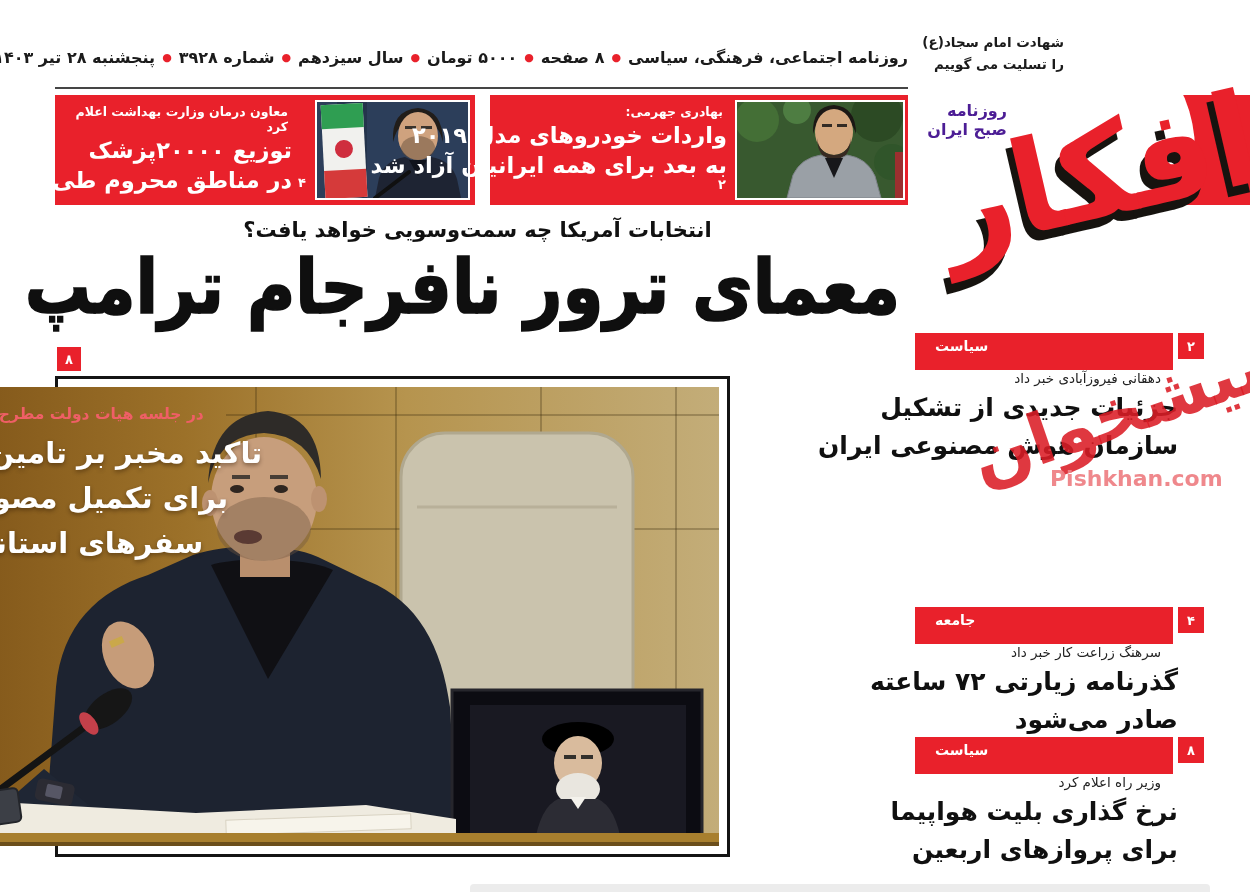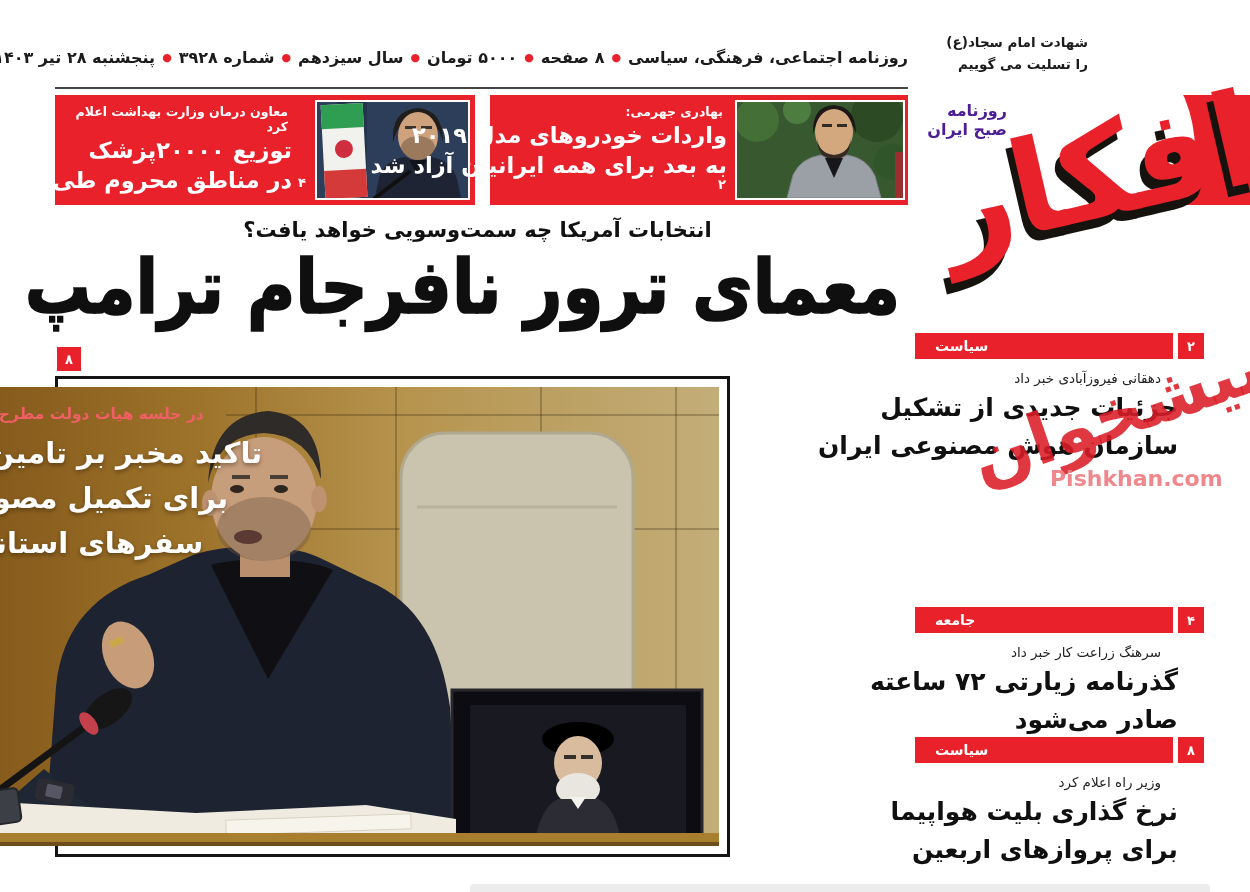--- a/index.html
+++ b/index.html
@@ -5,21 +5,21 @@
   html,body{margin:0;padding:0;background:#fff;}
   .page{position:relative;width:1250px;height:892px;background:#ffffff;overflow:hidden;
         font-family:"DejaVu Sans",sans-serif;direction:rtl;}
   .abs{position:absolute;}
 
   
   .dateline{top:48px;right:342px;font-size:16px;font-weight:bold;color:#1b1b1b;white-space:nowrap;}
   .dateline .dot{color:#e9212b;font-size:11px;margin:0 7px;vertical-align:2px;}
   .dateline-rule{top:87px;left:55px;width:853px;height:2px;background:#454545;}
   .memorial{top:32px;left:918px;width:146px;text-align:right;font-size:13.5px;font-weight:bold;
-            color:#1b1b1b;line-height:1.6;z-index:6;margin-left:24px;}
+            color:#1b1b1b;line-height:1.6;z-index:6;}
   .tagline{top:101px;left:912px;width:95px;text-align:right;font-size:16px;font-weight:bold;
            color:#4c1d95;z-index:6;}
   .banner-seg{left:1183px;top:95px;width:67px;height:110px;background:#e9212b;z-index:1;}
   .logo-circle{left:925px;top:15px;width:270px;height:270px;border-radius:50%;background:#fff;z-index:2;}
   .logo{left:945px;top:40px;width:305px;height:265px;display:flex;align-items:center;justify-content:center;
         z-index:5;transform:rotate(-13deg);font-size:128px;font-weight:bold;color:#e9212b;
         text-shadow:-7px 9px 0 #16130f;letter-spacing:-4px;}
 
   
   .tbox{top:95px;height:110px;background:#e9212b;z-index:1;}
@@ -51,21 +51,21 @@
   .photo-scene svg{position:absolute;left:0;top:0;}
   .photo-kicker{position:absolute;left:18px;top:18px;width:345px;text-align:center;font-size:15.5px;
                 font-weight:bold;color:#ef5f66;z-index:3;}
   .photo-title{position:absolute;left:4px;top:44px;width:370px;text-align:center;font-size:29px;
                font-weight:bold;color:#fff;line-height:1.55;z-index:3;text-shadow:0 2px 4px rgba(40,20,0,.45);}
   .photo-chip{position:absolute;left:7px;bottom:7px;z-index:4;}
 
   
   .side-sec{left:915px;width:292px;z-index:1;}
   .sec-bar{position:relative;height:26px;}
-  .sec-bar-main{position:absolute;left:0;top:0;width:258px;height:26px;background:#e9212b;}
+  .sec-bar-main{position:absolute;left:0;top:0;width:258px;height:37px;background:#e9212b;}
   .sec-bar-label{position:absolute;left:20px;top:0;line-height:26px;color:#fff;font-size:14px;font-weight:bold;}
   .sec-bar-page{position:absolute;left:263px;top:0;width:26px;height:26px;background:#e9212b;color:#fff;
                 font-size:13px;font-weight:bold;display:flex;align-items:center;justify-content:center;}
   .sec-kicker{margin:11px 46px 0 0;text-align:right;font-size:13.5px;font-weight:normal;color:#222;}
   .sec-title{margin:3px 29px 0 0;text-align:right;font-size:25px;font-weight:bold;color:#101010;
              line-height:1.52;white-space:nowrap;}
   .sec1{top:333px;} .sec2{top:470px;} .sec3{top:607px;} .sec4{top:737px;}
 
   
   .wm-diag{left:1008px;top:365px;width:260px;font-size:70px;font-weight:bold;color:rgba(219,28,38,.88);

